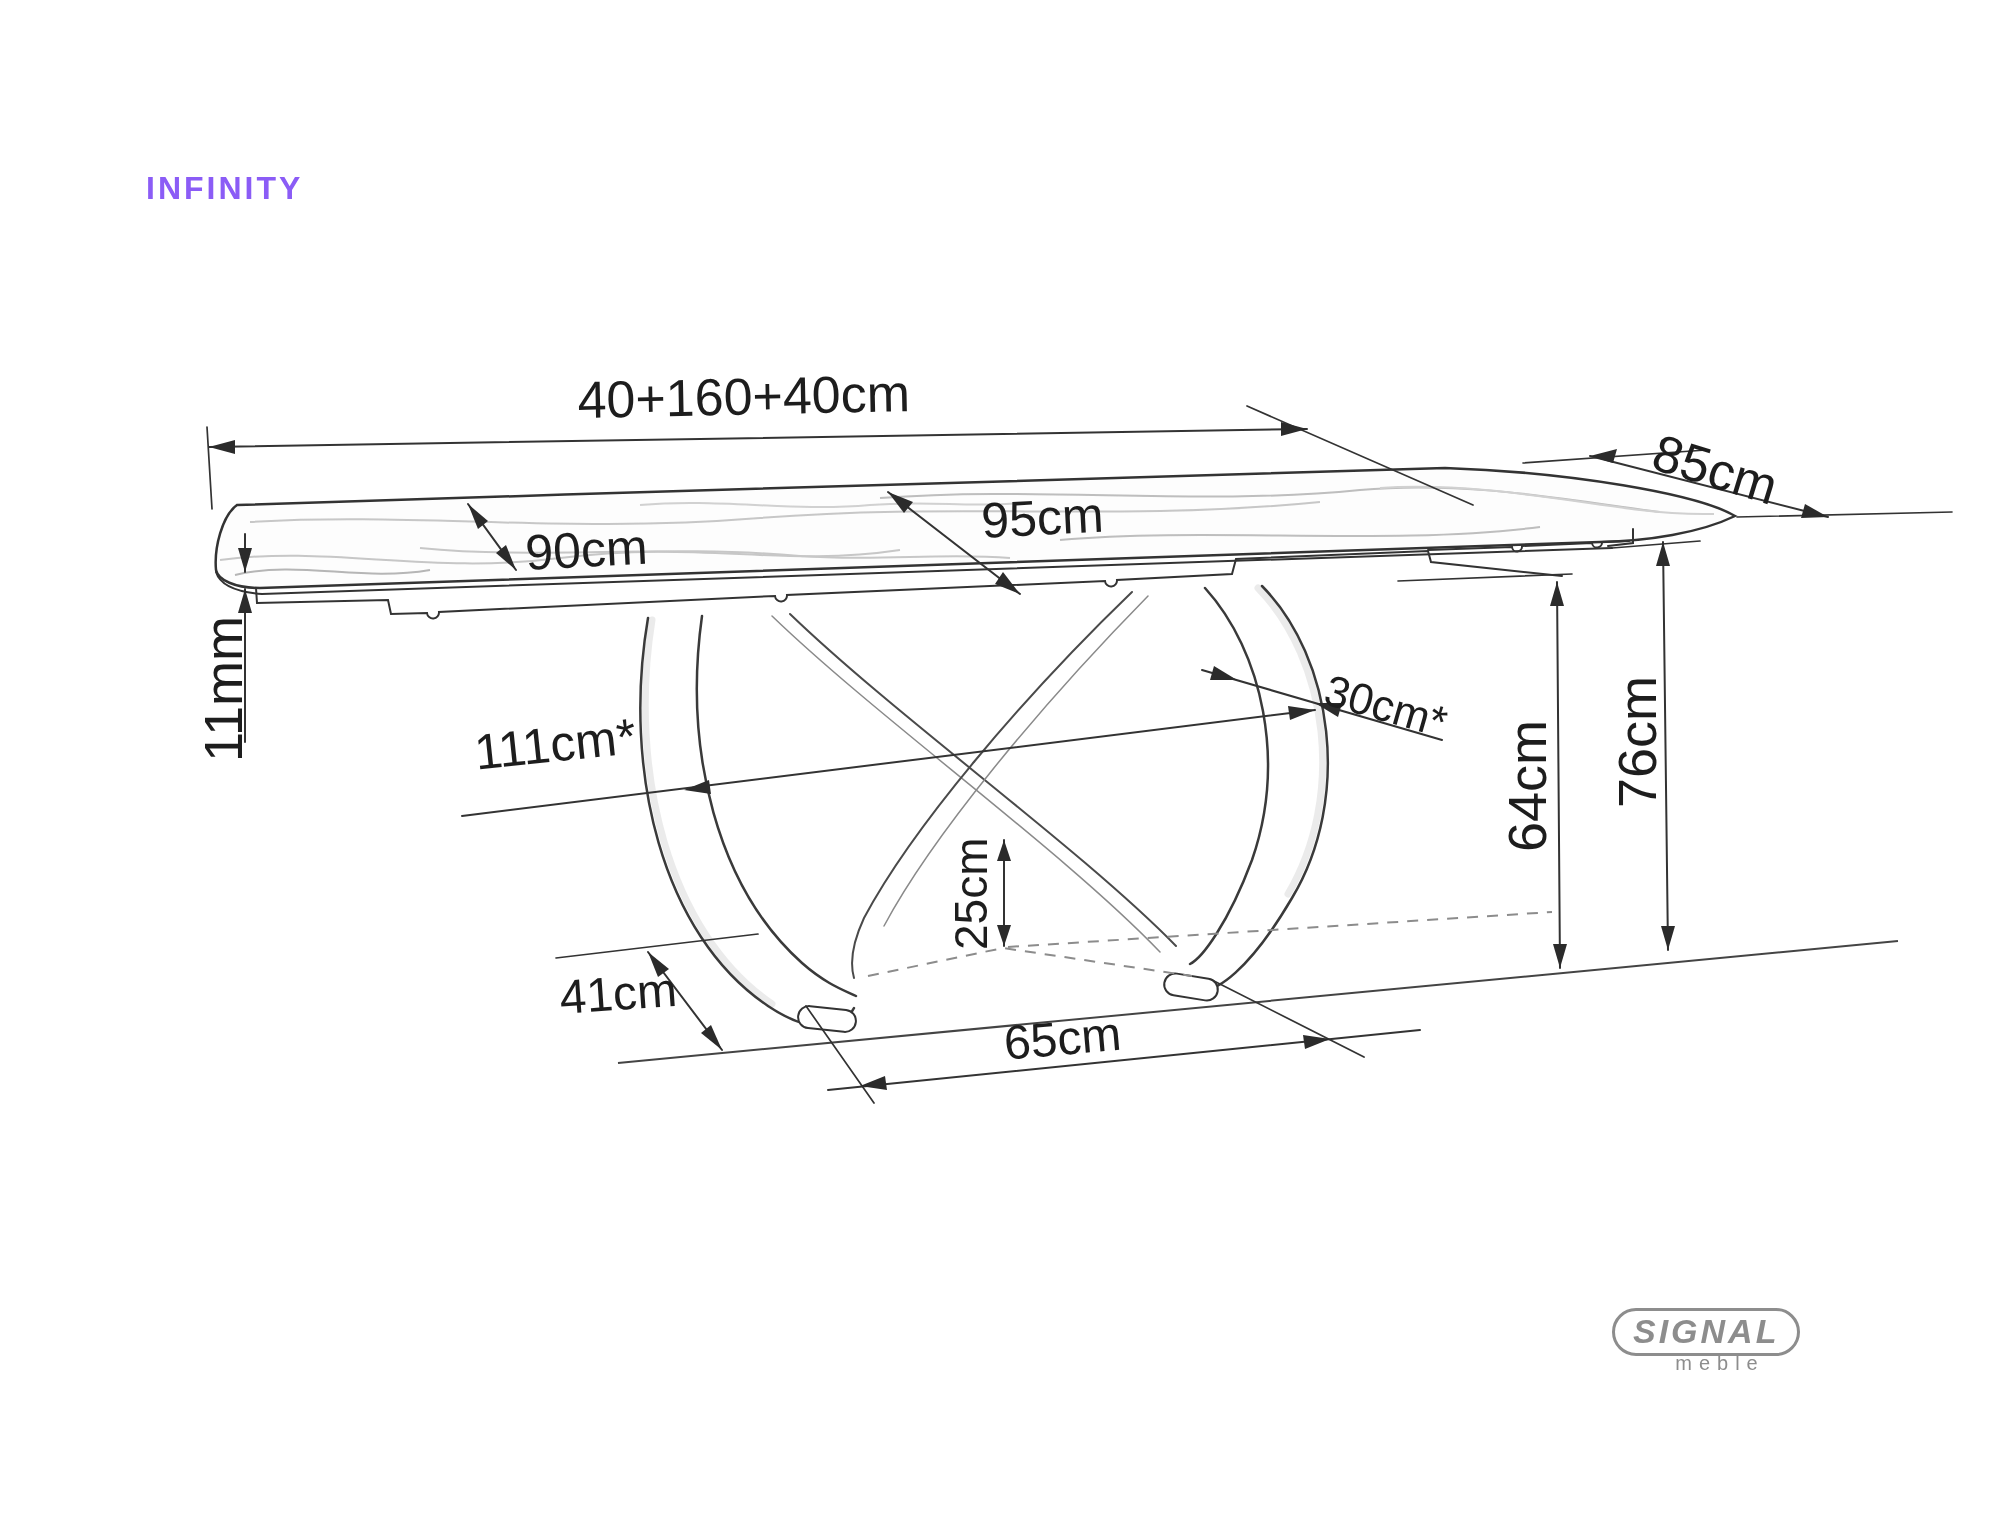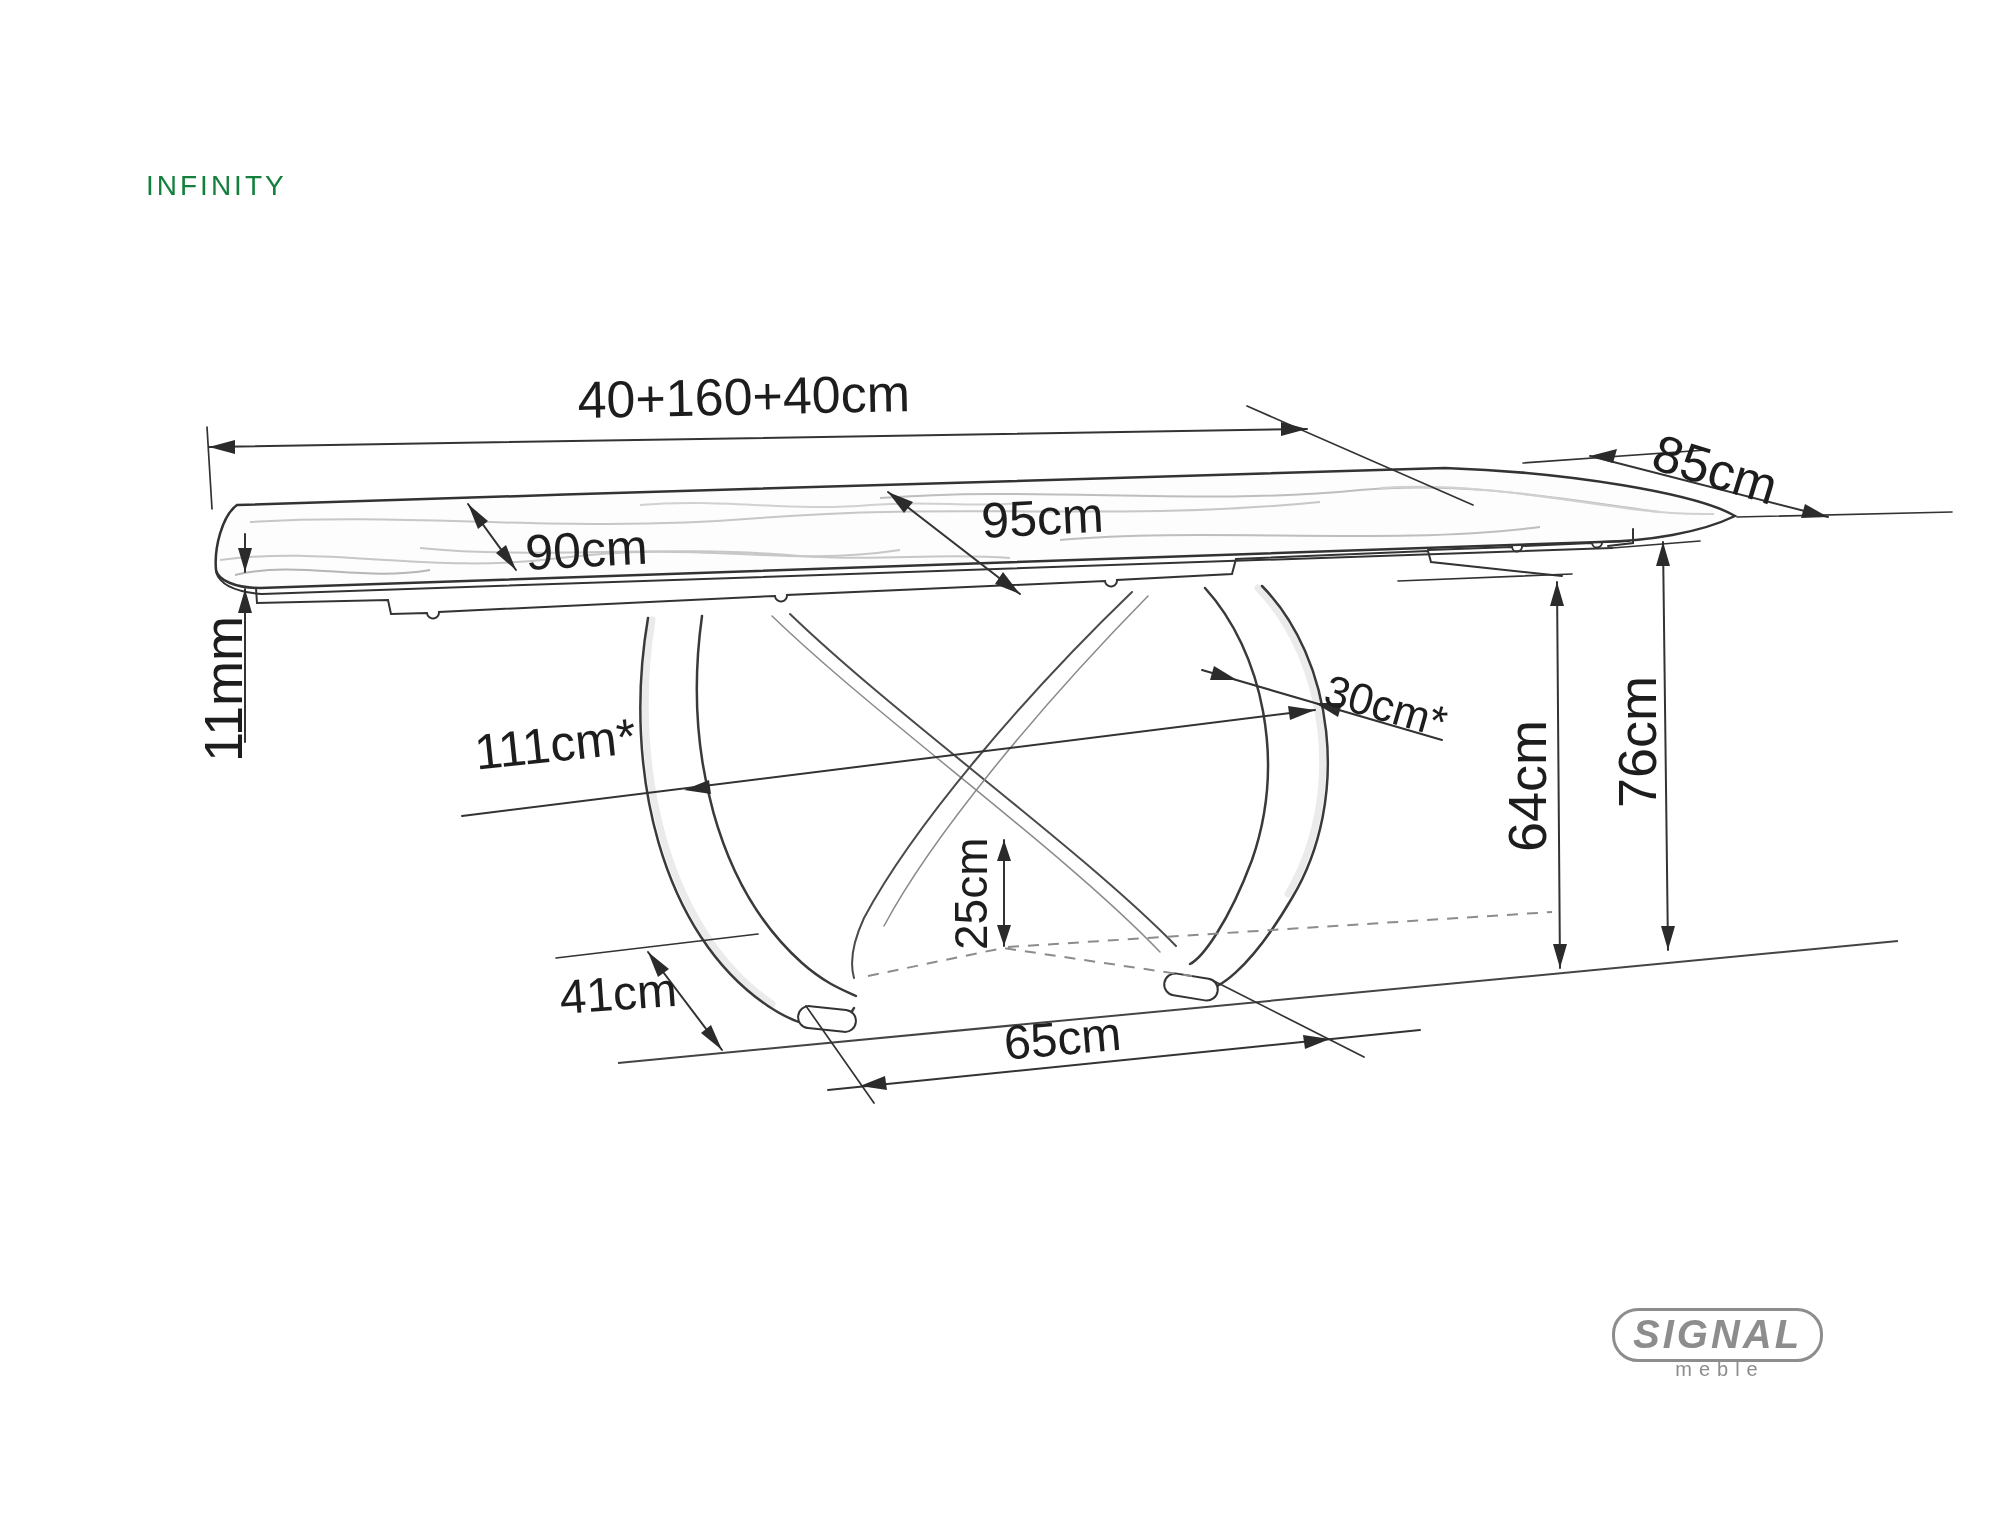--- a/index.html
+++ b/index.html
@@ -6,21 +6,21 @@
   .page{
     position:relative;width:2000px;height:1530px;background:#ffffff;
     font-family:"Liberation Sans", sans-serif;overflow:hidden;
   }
   svg.drawing{position:absolute;left:0;top:0;}
   .lbl{
     position:absolute;color:#1d1d1d;white-space:nowrap;line-height:1;
     transform-origin:0 0;letter-spacing:0;
   }
   .title{
-    left:146px;top:172px;font-size:28px;font-weight:400;letter-spacing:3px;color:#15803d;
+    left:146px;top:172px;font-size:32px;font-weight:700;letter-spacing:3px;color:#8b5cf6;
   }
   .d-top  {left:577px;  top:374px;  font-size:52px; transform:rotate(-1.2deg);}
   .d-85   {left:1662px; top:426px;  font-size:52px; transform:rotate(17deg);}
   .d-90   {left:524px;  top:528px;  font-size:50px; transform:rotate(-3deg);}
   .d-95   {left:980px;  top:496px;  font-size:50px; transform:rotate(-3deg);}
   .d-11   {left:196px;  top:762px;  font-size:54px; transform:rotate(-90deg);}
   .d-111  {left:472px;  top:728px;  font-size:50px; transform:rotate(-6deg);}
   .d-30   {left:1332px; top:668px;  font-size:44px; transform:rotate(16deg);}
   .d-64   {left:1500px; top:852px;  font-size:54px; transform:rotate(-90deg);}
   .d-76   {left:1610px; top:808px;  font-size:54px; transform:rotate(-90deg);}
@@ -31,21 +31,21 @@
     left:142px;top:1328px;font-size:40px;color:#a3a3a3;letter-spacing:0.5px;
   }
   .logo{
     position:absolute;left:1612px;top:1308px;width:230px;color:#8d8d8d;
   }
   .logo-pill{
     border:3px solid #8d8d8d;border-radius:26px;padding:3px 18px 5px 18px;
     display:inline-block;
   }
   .logo-brand{
-    font-size:40px;font-weight:700;font-style:italic;letter-spacing:3px;color:#8d8d8d;line-height:1;
+    font-size:34px;font-weight:700;font-style:italic;letter-spacing:3px;color:#8d8d8d;line-height:1;
   }
   .logo-sub{
     font-size:20px;letter-spacing:7px;color:#8d8d8d;text-align:center;
     margin:-4px 14px 0 0;
   }
 </style>
 </head>
 <body>
 
 <div class="page">

